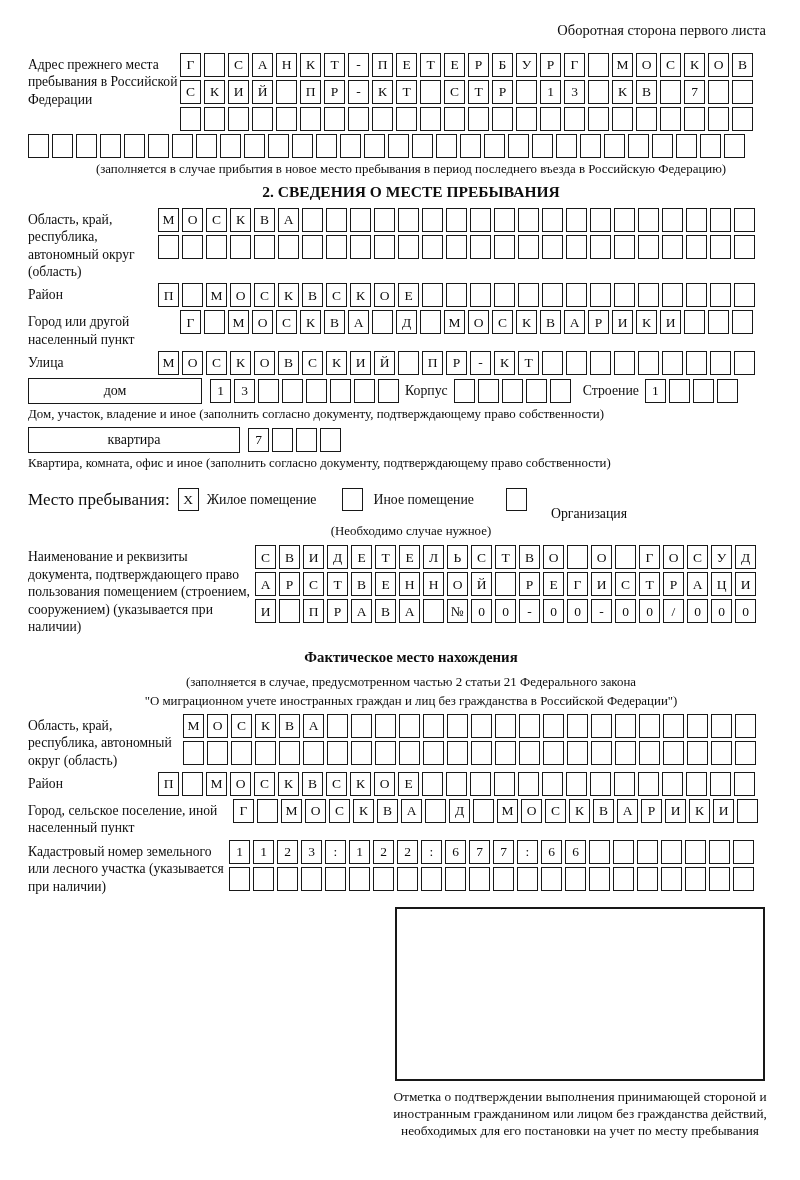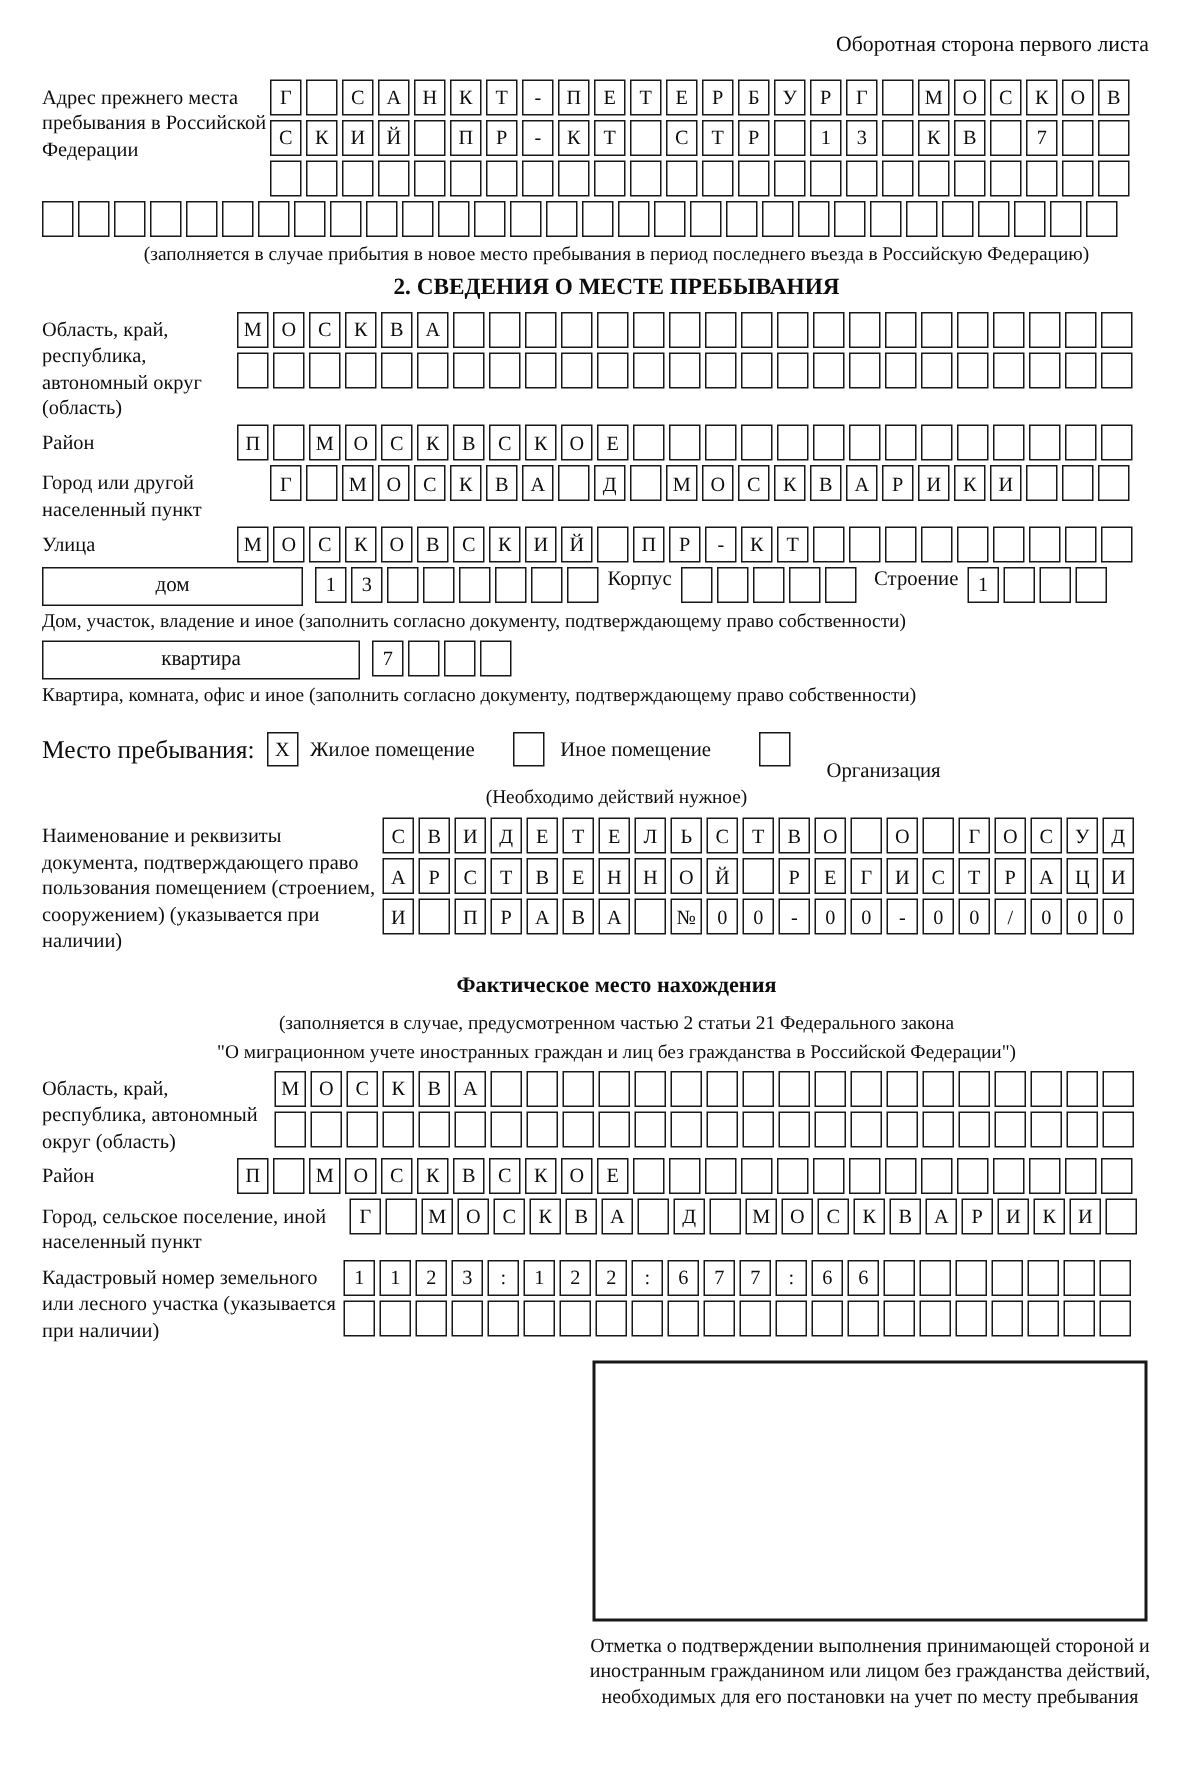--- a/index.html
+++ b/index.html
@@ -30,21 +30,21 @@
     border:1.7px solid #181818;
     display:flex; align-items:center; justify-content:center;
     font-size:13.5px; line-height:1;
   }
 
   .note { font-size:12.9px; line-height:1.3; margin-bottom:2px; }
   .center { text-align:center; }
   .heading { text-align:center; font-weight:bold; font-size:15.5px; margin:5px 0 7px 0; }
   .subheading { text-align:center; font-weight:bold; font-size:14.8px; margin:14px 0 8px 0; }
 
-  .inline-row { display:flex; margin-bottom:2px; }
+  .inline-row { display:flex; align-items:center; margin-bottom:2px; }
   .labelbox {
     flex:none; height:26px; border:1.7px solid #181818;
     display:flex; align-items:center; justify-content:center;
     font-size:14px;
   }
   .boxw174 { width:174px; }
   .boxw212 { width:212px; }
   .inline-label { font-size:13.8px; padding:0 6px; }
   .gap8 { width:8px; flex:none; }
 
@@ -395,21 +395,21 @@
 
   <div class="stay-row">
     <span class="stay-label">Место пребывания:</span>
     <span class="chk">X</span>
     <span class="opt-label" style="margin:0 26px 0 8px;">Жилое помещение</span>
     <span class="chk"></span>
     <span class="opt-label" style="margin:0 32px 0 10px;font-family:Liberation Serif, serif;">Иное помещение</span>
     <span class="chk"></span>
     <span class="opt-label" style="margin-left:24px;margin-top:28px;">Организация</span>
   </div>
-  <div class="note center mb6">(Необходимо действий нужное)</div>
+  <div class="note center mb6">(Необходимо случае нужное)</div>
 
   <div class="field">
     <div class="flabel w227">Наименование и реквизиты документа, подтверждающего право пользования помещением (строением, сооружением) (указывается при наличии)</div>
     <div class="cellgroup">
       <div class="cellrow">
           <span class="cell">С</span>
           <span class="cell">В</span>
           <span class="cell">И</span>
           <span class="cell">Д</span>
           <span class="cell">Е</span>

